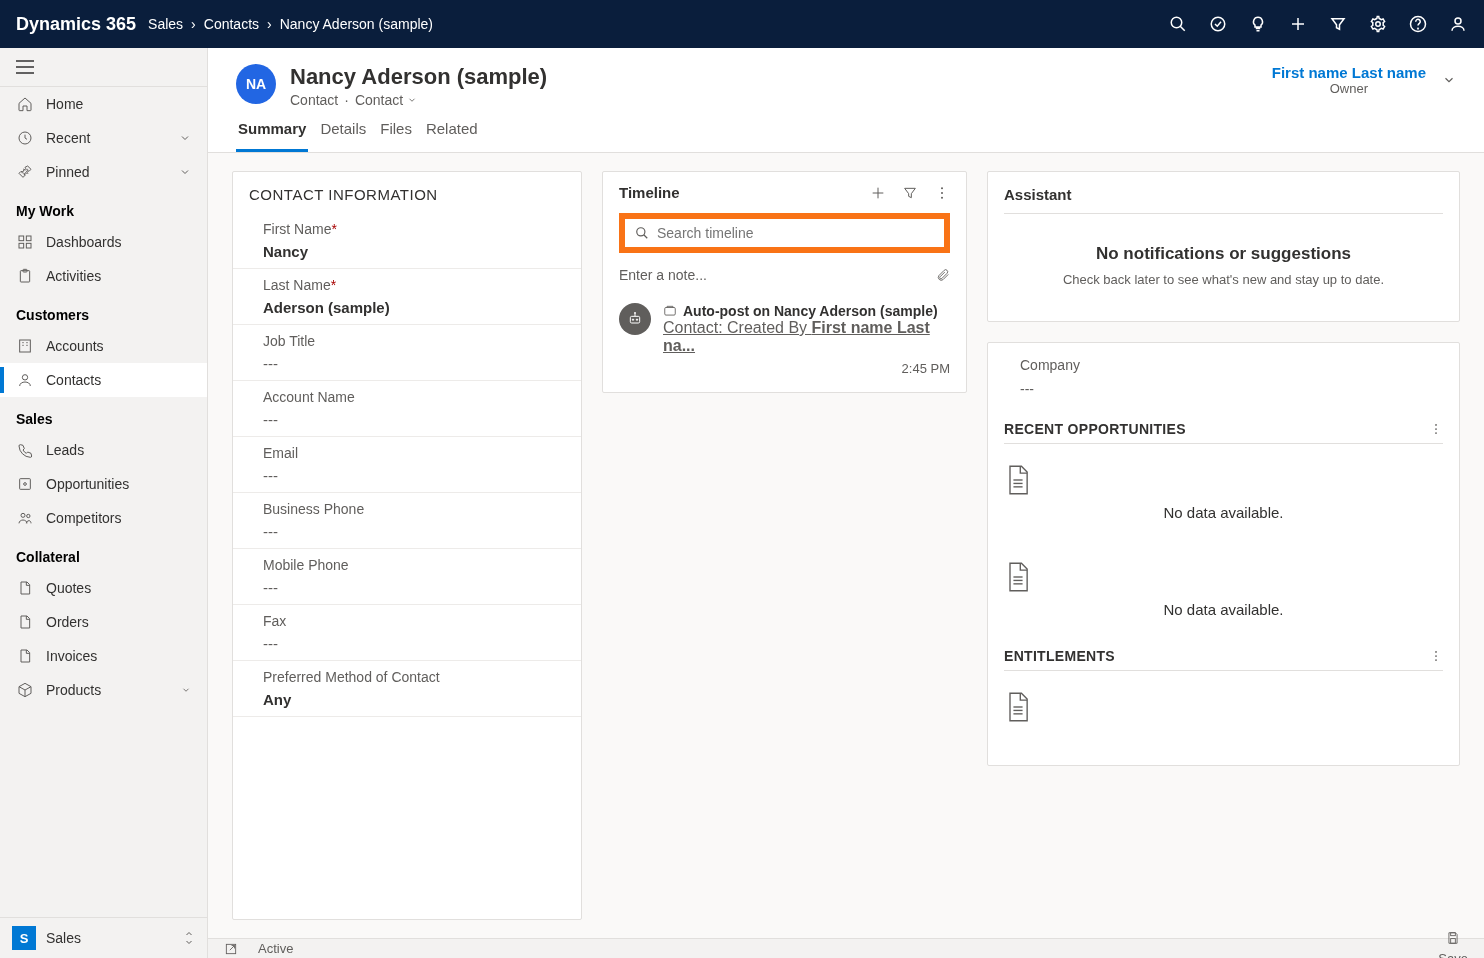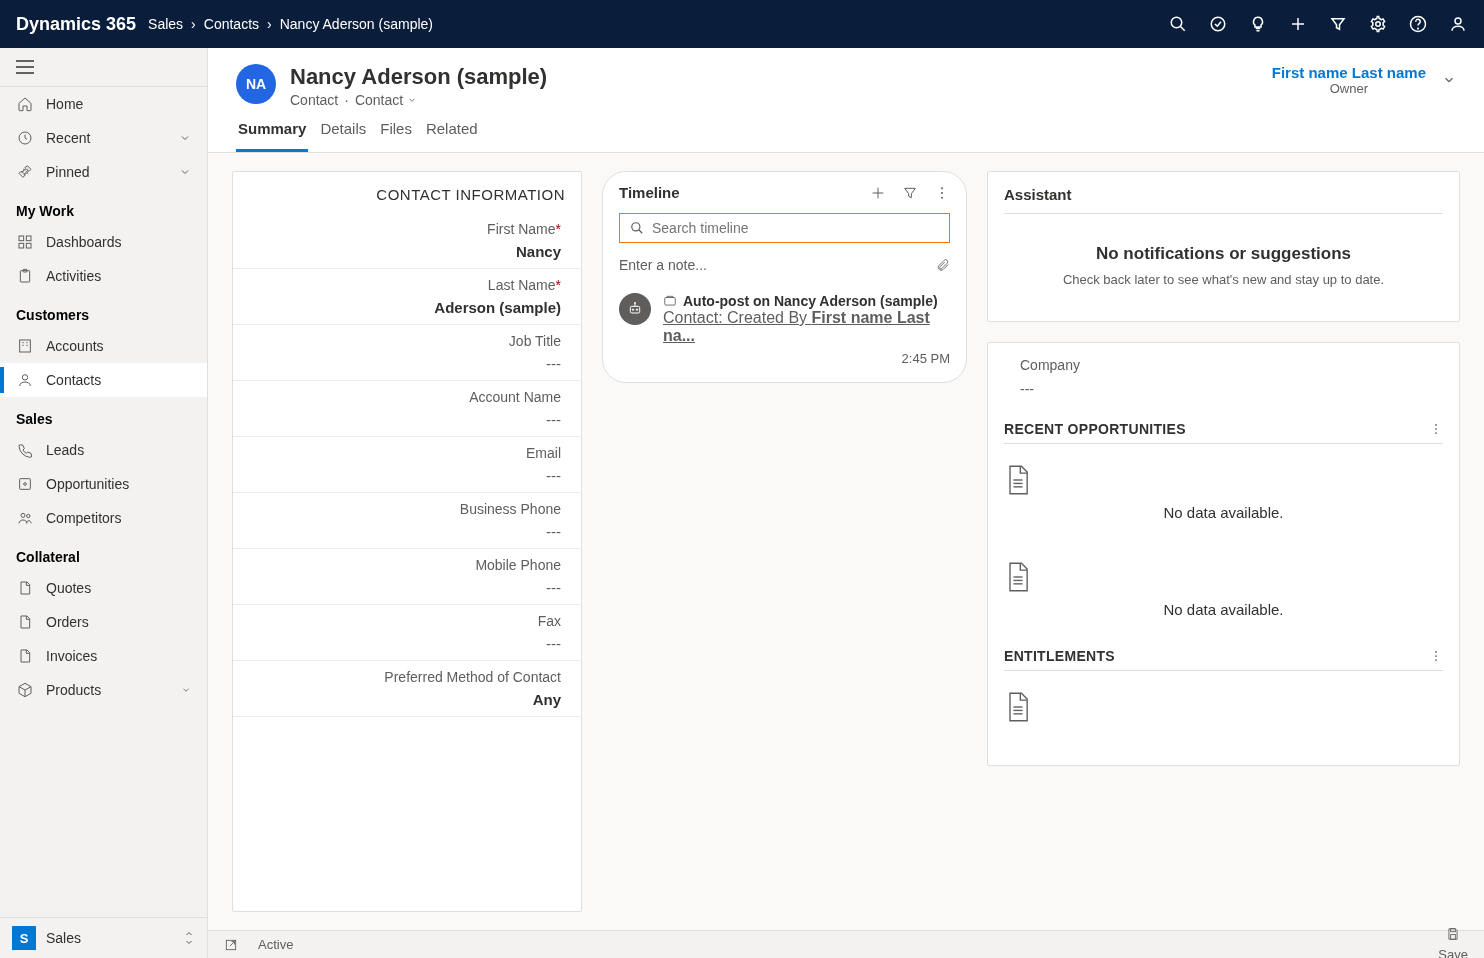--- a/index.html
+++ b/index.html
@@ -48,44 +48,44 @@
 .panel-title { padding: 14px 16px 10px; font-size: 15px; font-weight: 400; letter-spacing: 0.5px; }
 .section-title { padding: 10px 0 6px; font-size: 14px; font-weight: 600; letter-spacing: 0.3px; border-bottom: 1px solid #e1dfdd; display: flex; justify-content: space-between; align-items: center; }
 .form-field { padding: 8px 20px 8px 30px; border-bottom: 1px solid #edebe9; }
 .form-label { font-size: 14px; color: #605e5c; margin-bottom: 6px; }
 .form-label .req { color: #a80000; }
 .form-value { font-size: 15px; color: #323130; font-weight: 600; }
 .form-value.empty { color: #605e5c; font-weight: 400; }
 .timeline-header { padding: 12px 16px; display: flex; align-items: center; justify-content: space-between; }
 .timeline-header-title { font-size: 15px; font-weight: 600; }
 .timeline-actions { display: flex; gap: 16px; }
-.timeline-search { margin: 0 16px 10px; border: 1px solid #f97316; padding: 6px 10px; display: flex; align-items: center; gap: 8px; }
+.timeline-search { margin: 0 16px 10px; border: 6px solid #f97316; padding: 6px 10px; display: flex; align-items: center; gap: 8px; }
 .timeline-search input { border: none; outline: none; flex: 1; font-size: 14px; }
 .timeline-note { margin: 0 16px 12px; padding: 4px 0; color: #605e5c; display: flex; align-items: center; justify-content: space-between; }
 .timeline-item { display: flex; gap: 12px; padding: 4px 16px 16px; }
 .timeline-item-icon { width: 32px; height: 32px; border-radius: 50%; background: #605e5c; color: #fff; display: flex; align-items: center; justify-content: center; flex-shrink: 0; }
 .timeline-item-body { flex: 1; }
 .timeline-item-title { font-size: 14px; font-weight: 600; display: flex; align-items: center; gap: 6px; }
 .timeline-item-sub { font-size: 16px; color: #605e5c; margin-top: 0; text-decoration: underline; }
 .timeline-item-time { font-size: 13px; color: #605e5c; text-align: right; margin-top: 6px; }
 .assistant-panel { padding: 14px 16px; }
 .assistant-title { font-size: 15px; font-weight: 600; border-bottom: 1px solid #e1dfdd; padding-bottom: 10px; }
 .assistant-msg-title { text-align: center; font-size: 17px; font-weight: 600; margin-top: 30px; }
 .assistant-msg-sub { text-align: center; font-size: 13px; color: #605e5c; margin-top: 8px; margin-bottom: 20px; }
 .related-panel { padding: 14px 16px; }
 .company-label { font-size: 14px; color: #605e5c; padding-left: 16px; }
 .company-value { font-size: 14px; color: #605e5c; margin-top: 8px; padding-left: 16px; padding-bottom: 14px; }
 .nodata-block { text-align: center; padding: 20px 0; }
 .nodata-icon { margin-bottom: 8px; color: #605e5c; }
 .nodata-msg { font-size: 15px; color: #323130; }
-.statusbar { height: 28px; background: #f3f2f1; border-top: 1px solid #e1dfdd; display: flex; align-items: center; padding: 0 16px; justify-content: space-between; font-size: 13px; color: #605e5c; }
+.statusbar { height: 20px; background: #f3f2f1; border-top: 1px solid #e1dfdd; display: flex; align-items: center; padding: 0 16px; justify-content: space-between; font-size: 13px; color: #605e5c; }
 .statusbar-left { display: flex; align-items: center; gap: 20px; }
 .statusbar-right { display: flex; align-items: center; gap: 6px; cursor: pointer; flex-direction: column; }
 svg { display: block; }
-.panel.col1 { overflow: hidden; text-align: right; }
+.panel.col1 { overflow: hidden; }
 </style>
 </head>
 <body>
 
 <div class="topnav">
   <div class="topnav-left">
     <span class="topnav-brand">Dynamics 365</span>
     <div class="topnav-breadcrumb">
       <span>Sales</span>
       <span>›</span>
@@ -391,21 +391,21 @@
               <div class="form-label">Fax</div>
               <div class="form-value empty">---</div>
             </div>
             <div class="form-field">
               <div class="form-label">Preferred Method of Contact</div>
               <div class="form-value">Any</div>
             </div>
           </div>
       </div>
 
-      <div class="panel col2" style="align-self:flex-start;border-radius:24px;">
+      <div class="panel col2" style="align-self:flex-start;">
         <div class="timeline-header">
           <div class="timeline-header-title">Timeline</div>
           <div class="timeline-actions">
             <span>
                 <svg width="16" height="16" viewBox="0 0 24 24" fill="none" stroke="#605e5c" stroke-width="1.5">
                   <line x1="12" y1="4" x2="12" y2="20"></line>
                   <line x1="4" y1="12" x2="20" y2="12"></line>
                 </svg>
               </span>
             <span>

